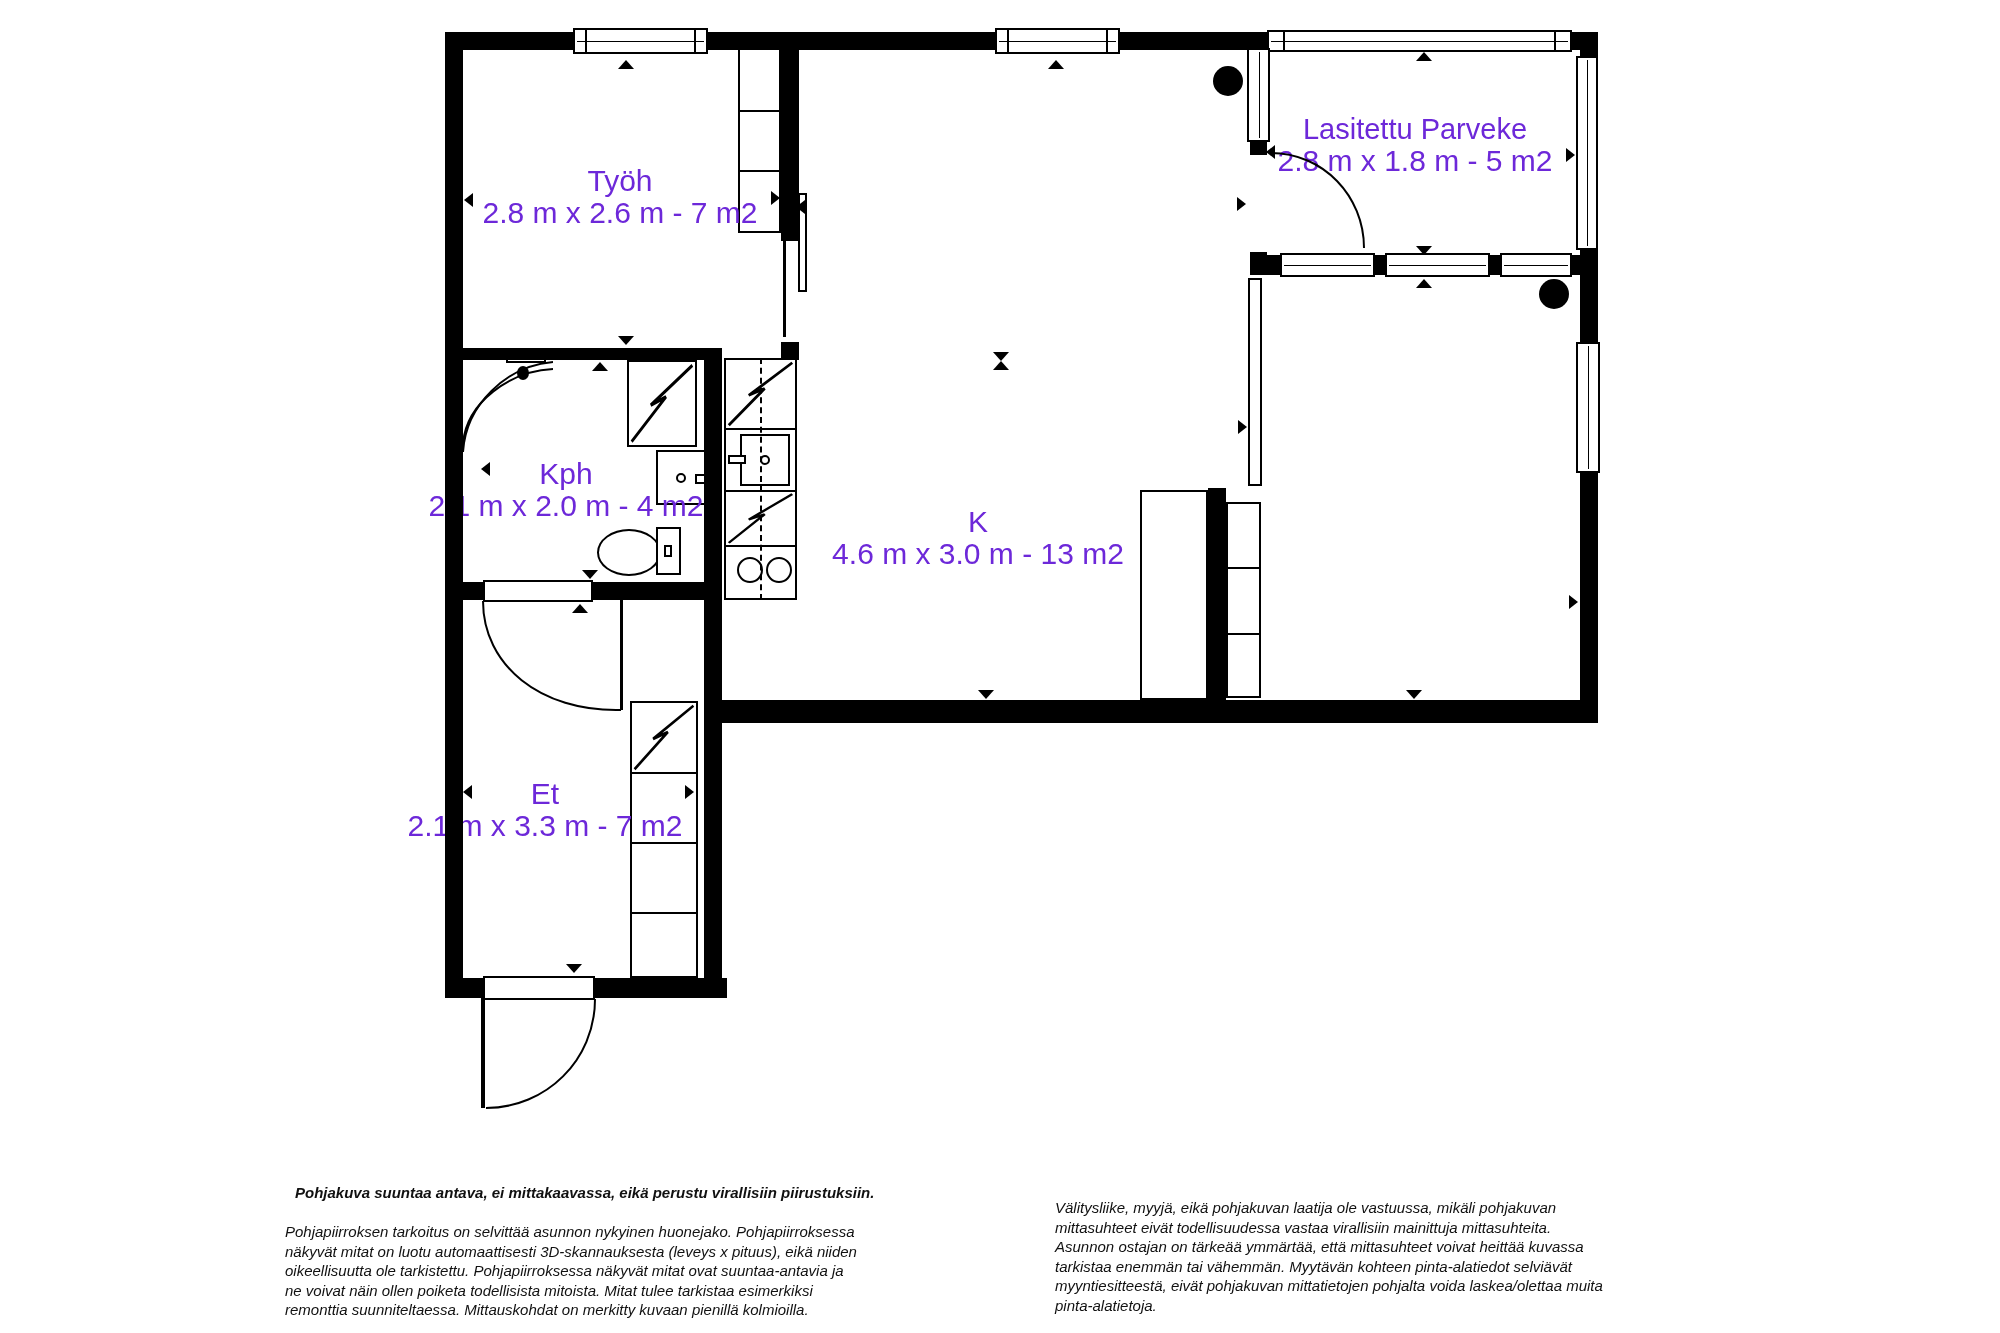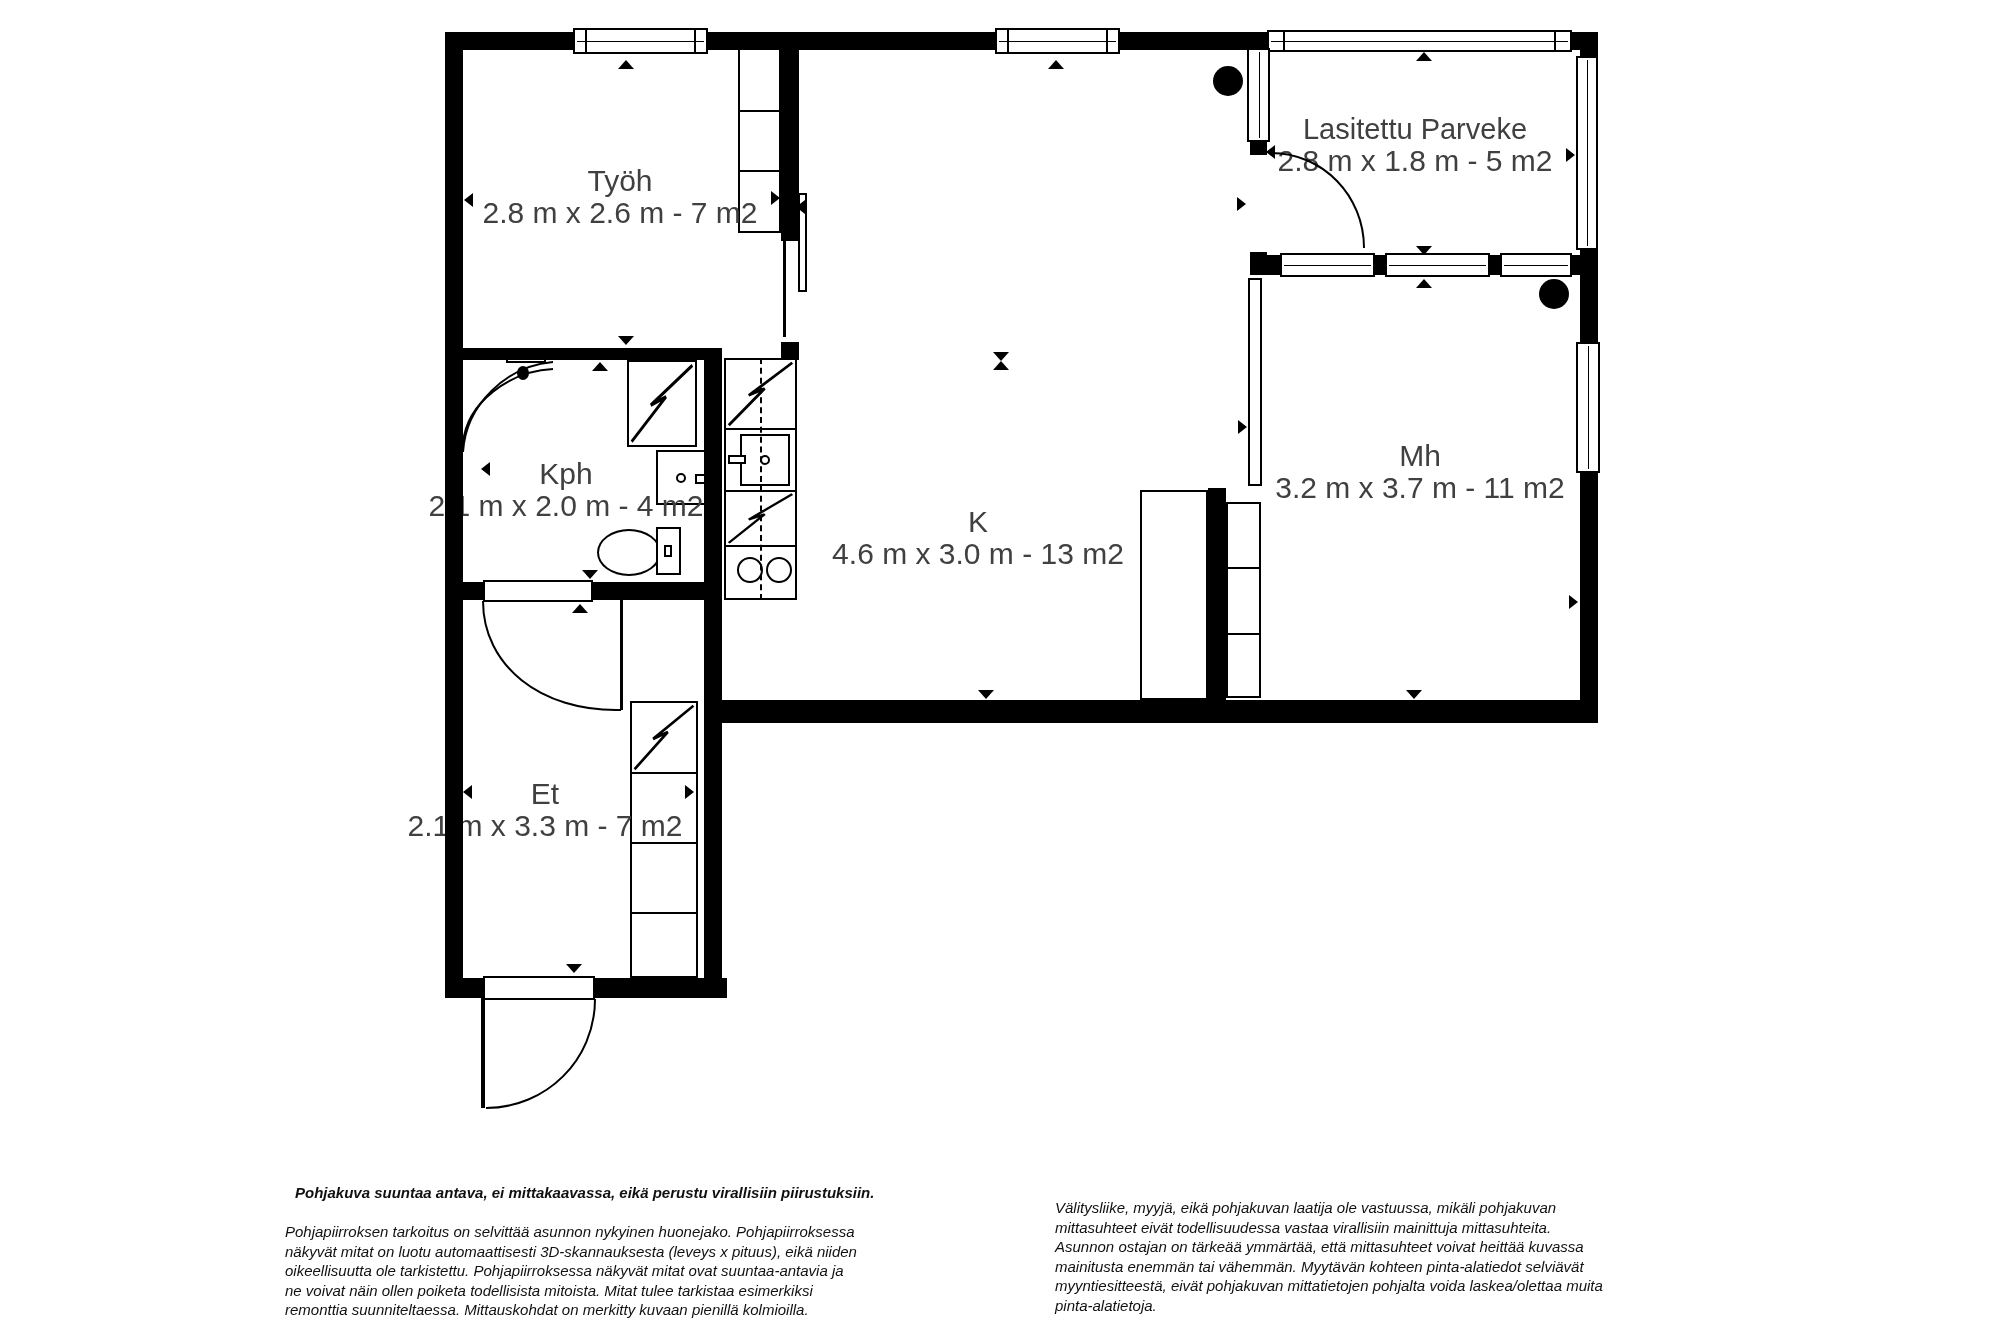--- a/index.html
+++ b/index.html
@@ -16,21 +16,21 @@
   .div-h{position:absolute;left:0;right:0;height:0;border-top:2px solid #000;}
   .circle{position:absolute;background:#000;border-radius:50%;z-index:6;}
   .dash{position:absolute;width:0;border-left:2px dashed #000;z-index:3;}
   .arcs{position:absolute;left:0;top:0;z-index:3;pointer-events:none;}
   .zz{position:absolute;left:0;top:0;width:100%;height:100%;}
   .tri{position:absolute;width:0;height:0;z-index:7;}
   .tri.up{border-left:8px solid transparent;border-right:8px solid transparent;border-bottom:9px solid #000;}
   .tri.down{border-left:8px solid transparent;border-right:8px solid transparent;border-top:9px solid #000;}
   .tri.left{border-top:7px solid transparent;border-bottom:7px solid transparent;border-right:9px solid #000;}
   .tri.right{border-top:7px solid transparent;border-bottom:7px solid transparent;border-left:9px solid #000;}
-  .rlabel{position:absolute;z-index:2;text-align:center;color:#404040;font-size:30px;line-height:32px;}
+  .rlabel{position:absolute;z-index:2;text-align:center;color:#6d28d9;font-size:30px;line-height:32px;}
   .rlabel .nm{white-space:nowrap;}
   .rlabel .dm{white-space:nowrap;}
   .rlabel.small .nm{font-size:29px;}
   .note{position:absolute;z-index:1;color:#111;font-size:15px;line-height:19.5px;font-style:italic;}
   .note.bold{font-weight:bold;}
   .note div{white-space:nowrap;}
 </style>
 </head>
 <body>
 
@@ -203,41 +203,37 @@
     <div class="dm">2.8 m x 1.8 m - 5 m2</div>
   </div>
   <div class="rlabel" style="left:386px;top:458px;width:360px">
     <div class="nm">Kph</div>
     <div class="dm">2.1 m x 2.0 m - 4 m2</div>
   </div>
   <div class="rlabel" style="left:798px;top:506px;width:360px">
     <div class="nm">K</div>
     <div class="dm">4.6 m x 3.0 m - 13 m2</div>
   </div>
-  <div class="rlabel" style="left:1240px;top:440px;width:360px">
-    <div class="nm">Mh</div>
-    <div class="dm">3.2 m x 3.7 m - 11 m2</div>
-  </div>
   <div class="rlabel" style="left:365px;top:778px;width:360px">
     <div class="nm">Et</div>
     <div class="dm">2.1 m x 3.3 m - 7 m2</div>
   </div>
 
   <div class="note bold" style="left:295px;top:1183px">
     <div>Pohjakuva suuntaa antava, ei mittakaavassa, eikä perustu virallisiin piirustuksiin.</div>
   </div>
   <div class="note" style="left:285px;top:1222px">
     <div>Pohjapiirroksen tarkoitus on selvittää asunnon nykyinen huonejako. Pohjapiirroksessa</div>
     <div>näkyvät mitat on luotu automaattisesti 3D-skannauksesta (leveys x pituus), eikä niiden</div>
     <div>oikeellisuutta ole tarkistettu. Pohjapiirroksessa näkyvät mitat ovat suuntaa-antavia ja</div>
     <div>ne voivat näin ollen poiketa todellisista mitoista. Mitat tulee tarkistaa esimerkiksi</div>
     <div>remonttia suunniteltaessa. Mittauskohdat on merkitty kuvaan pienillä kolmioilla.</div>
   </div>
   <div class="note" style="left:1055px;top:1198px">
     <div>Välitysliike, myyjä, eikä pohjakuvan laatija ole vastuussa, mikäli pohjakuvan</div>
     <div>mittasuhteet eivät todellisuudessa vastaa virallisiin mainittuja mittasuhteita.</div>
     <div>Asunnon ostajan on tärkeää ymmärtää, että mittasuhteet voivat heittää kuvassa</div>
-    <div>mainitusta enemmän tai vähemmän. Myytävän kohteen pinta-alatiedot selviävät</div>
+    <div>tarkistaa enemmän tai vähemmän. Myytävän kohteen pinta-alatiedot selviävät</div>
     <div>myyntiesitteestä, eivät pohjakuvan mittatietojen pohjalta voida laskea/olettaa muita</div>
     <div>pinta-alatietoja.</div>
   </div>
 
 </div>
 
 </body></html>

